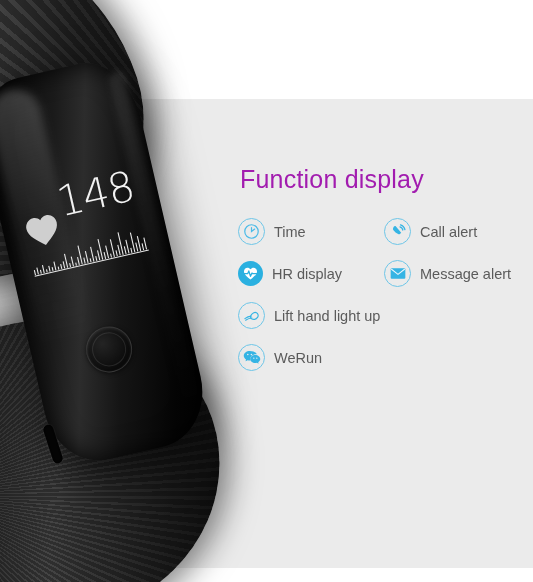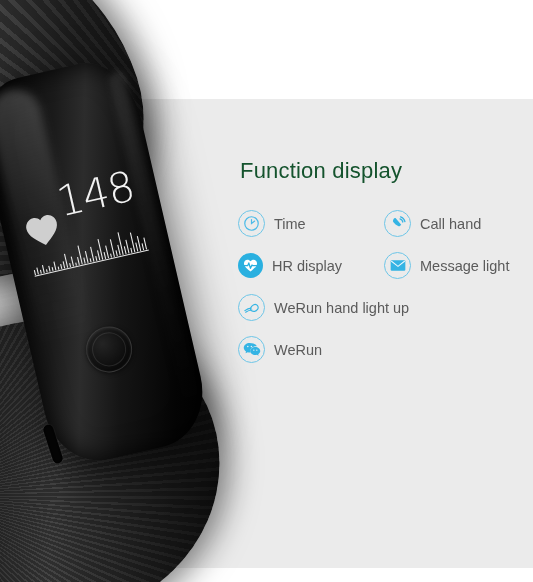--- a/index.html
+++ b/index.html
@@ -101,22 +101,22 @@
     position:absolute;left:118px;top:436px;width:10px;height:40px;border-radius:8px;
     transform:rotate(-18deg);
     background:#050505;box-shadow:inset 0 0 5px #000, 0 0 2px rgba(255,255,255,.12);
   }
 
   
   #content{
     position:absolute;left:238px;top:148px;width:292px;
   }
   #title{
-    font-size:22px;color:#14532d;font-weight:400;letter-spacing:.2px;
-    margin:8px 0 24px 2px;line-height:30px;
+    font-size:25px;color:#a21caf;font-weight:400;letter-spacing:.2px;
+    margin:16px 0 24px 2px;line-height:30px;
   }
   .grid{display:block;}
   .row{display:flex;align-items:center;margin-bottom:15px;}
   .cell{display:flex;align-items:center;}
   .cell.c1{width:146px;flex:0 0 146px;}
   .cell.c2{flex:1 1 auto;}
   .ic{
     width:25px;height:25px;flex:0 0 25px;border-radius:50%;
     display:flex;align-items:center;justify-content:center;
     margin-right:9px;
@@ -189,55 +189,55 @@
           </span>
           <span class="lbl">Time</span>
         </div>
         <div class="cell c2">
           <span class="ic outline">
             <svg width="16" height="16" viewBox="0 0 24 24" fill="none" stroke="#35b4e4" stroke-width="1.9" stroke-linecap="round">
               <path d="M8.6 3.2 C7.4 2.6 6.2 3.2 5.6 4.3 L4.6 6.2 C4.1 7.2 4.4 8.4 5.2 9.4 c1.9 2.4 4.2 4.3 7 5.6 1.1 .5 2.3 .3 3.1-.5 l1.5-1.5" fill="#35b4e4" stroke="none"></path>
               <path d="M15 4.4 a6.2 6.2 0 0 1 4.3 4.6 M15.8 1.2 a9.6 9.6 0 0 1 6.6 7.2"></path>
             </svg>
           </span>
-          <span class="lbl">Call hand</span>
+          <span class="lbl">Call alert</span>
         </div>
       </div>
 
       <div class="row">
         <div class="cell c1">
           <span class="ic solid">
             <svg width="17" height="17" viewBox="0 0 24 24">
               <path d="M12 20.5C7 16.5 2.8 13 2.8 9 2.8 6 5 3.8 7.7 3.8c1.7 0 3.3 .9 4.3 2.3 1-1.4 2.6-2.3 4.3-2.3C19 3.8 21.2 6 21.2 9c0 4-4.2 7.5-9.2 11.5z" fill="#ffffff"></path>
               <path d="M3 12.2 H8 L9.6 8.4 L12 16 L14 11.4 L15.4 12.2 H21" fill="none" stroke="#2ab0e0" stroke-width="1.8" stroke-linecap="round" stroke-linejoin="round"></path>
             </svg>
           </span>
           <span class="lbl">HR display</span>
         </div>
         <div class="cell c2">
           <span class="ic outline">
             <svg width="16" height="13" viewBox="0 0 24 18">
               <rect x="1" y="1" width="22" height="16" rx="1.5" fill="#35b4e4"></rect>
               <path d="M1.8 2.2 L12 10.2 L22.2 2.2" fill="none" stroke="#eaf7fd" stroke-width="1.6"></path>
             </svg>
           </span>
-          <span class="lbl">Message light</span>
+          <span class="lbl">Message alert</span>
         </div>
       </div>
 
 
       <div class="row">
         <div class="cell c2">
           <span class="ic outline">
             <svg width="18" height="14" viewBox="0 0 24 18" fill="none" stroke="#35b4e4" stroke-width="1.5" stroke-linecap="round" stroke-linejoin="round">
               <path d="M2.5 12.5 C5 10.6 8 9.4 11 9.2 M3.5 14.6 C6 12.8 9 11.7 12 11.6"></path>
               <path d="M10.4 8.4 C12 5.6 15.4 3.4 18 4.6 c2.4 1.1 2.8 4.2 1.4 6.2 -1.4 2-4.2 3.1-6.6 2.6 -1.6-.3-2.6-1.6-2.8-3 -.1-.8 .1-1.6 .4-2z"></path>
             </svg>
           </span>
-          <span class="lbl">WeRun hand light up</span>
+          <span class="lbl">Lift hand light up</span>
         </div>
       </div>
 
 
       <div class="row">
         <div class="cell c1">
           <span class="ic outline">
             <svg width="18" height="15" viewBox="0 0 24 20" fill="#35b4e4">
               <path d="M9 1.2 C4.6 1.2 1 4 1 7.5 c0 2 1.2 3.8 3 5 L3.4 15 l2.8-1.4 c.9 .2 1.8 .4 2.8 .4 .3 0 .6 0 .9-.04 -.2-.6-.3-1.2-.3-1.86 0-3.6 3.5-6.5 7.9-6.5 .3 0 .6 0 .9 .04 C17.6 3.2 13.7 1.2 9 1.2z"></path>
               <circle cx="6.4" cy="6" r="1.05" fill="#eaf0f1"></circle>

